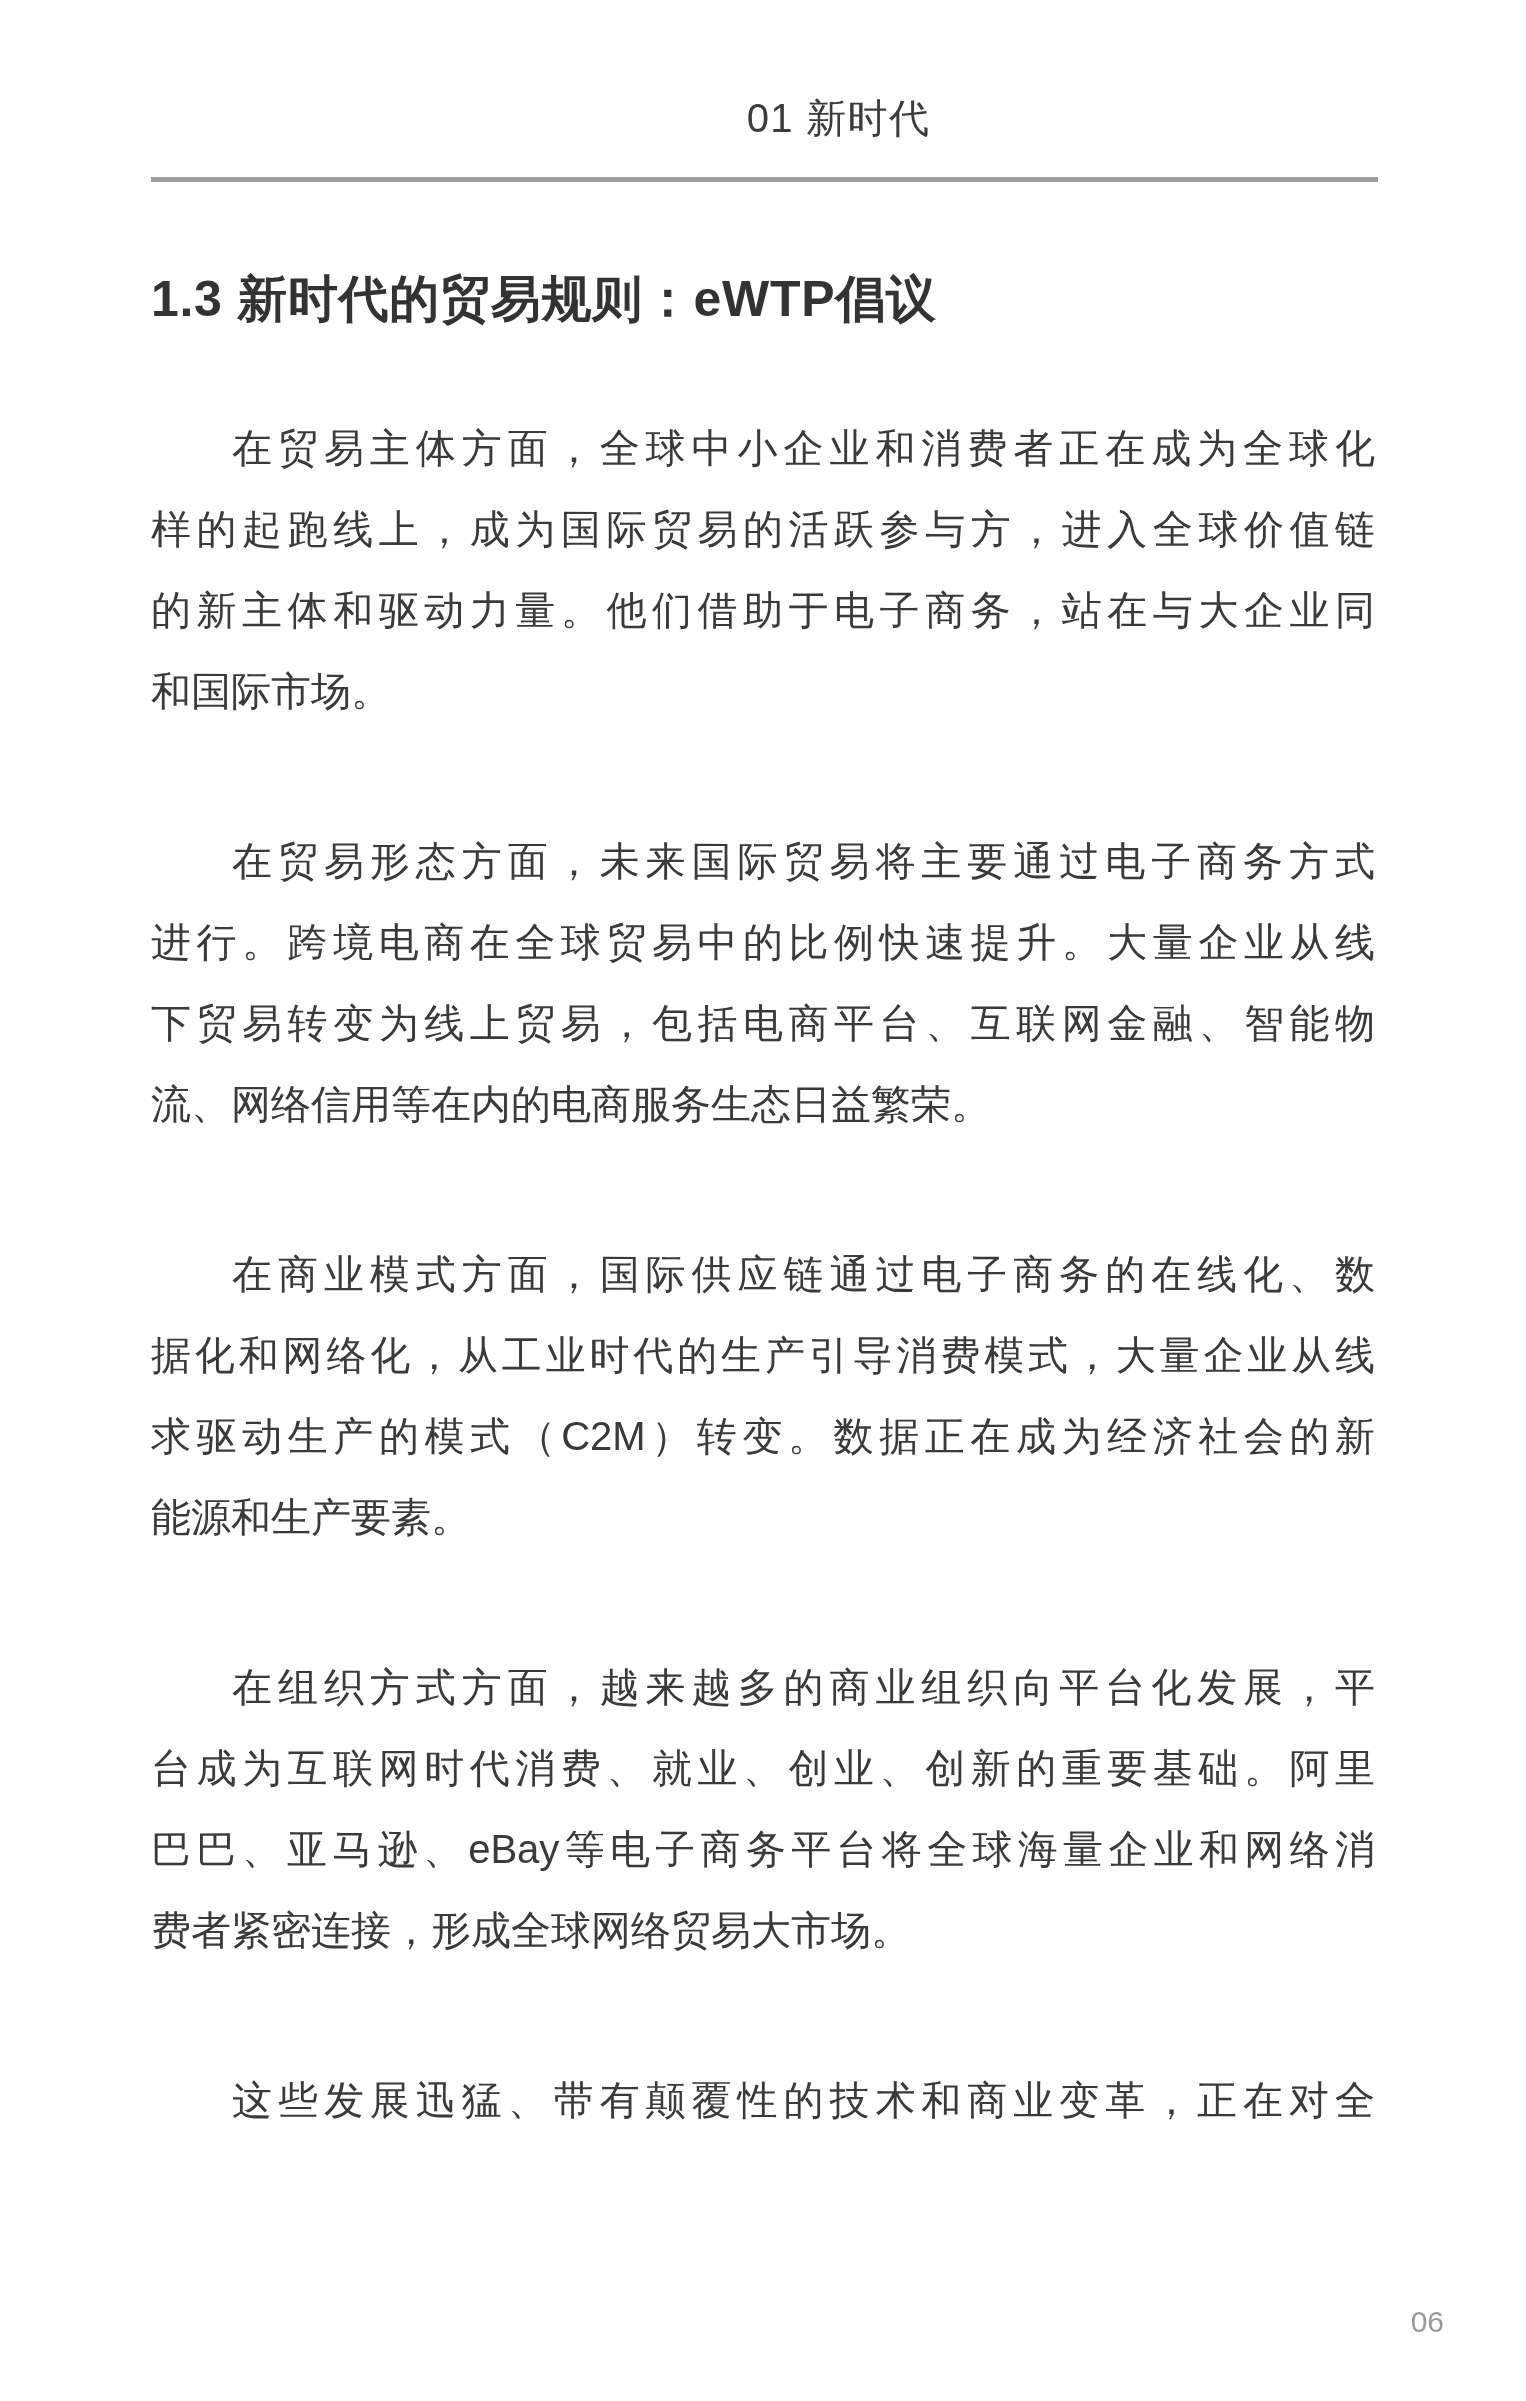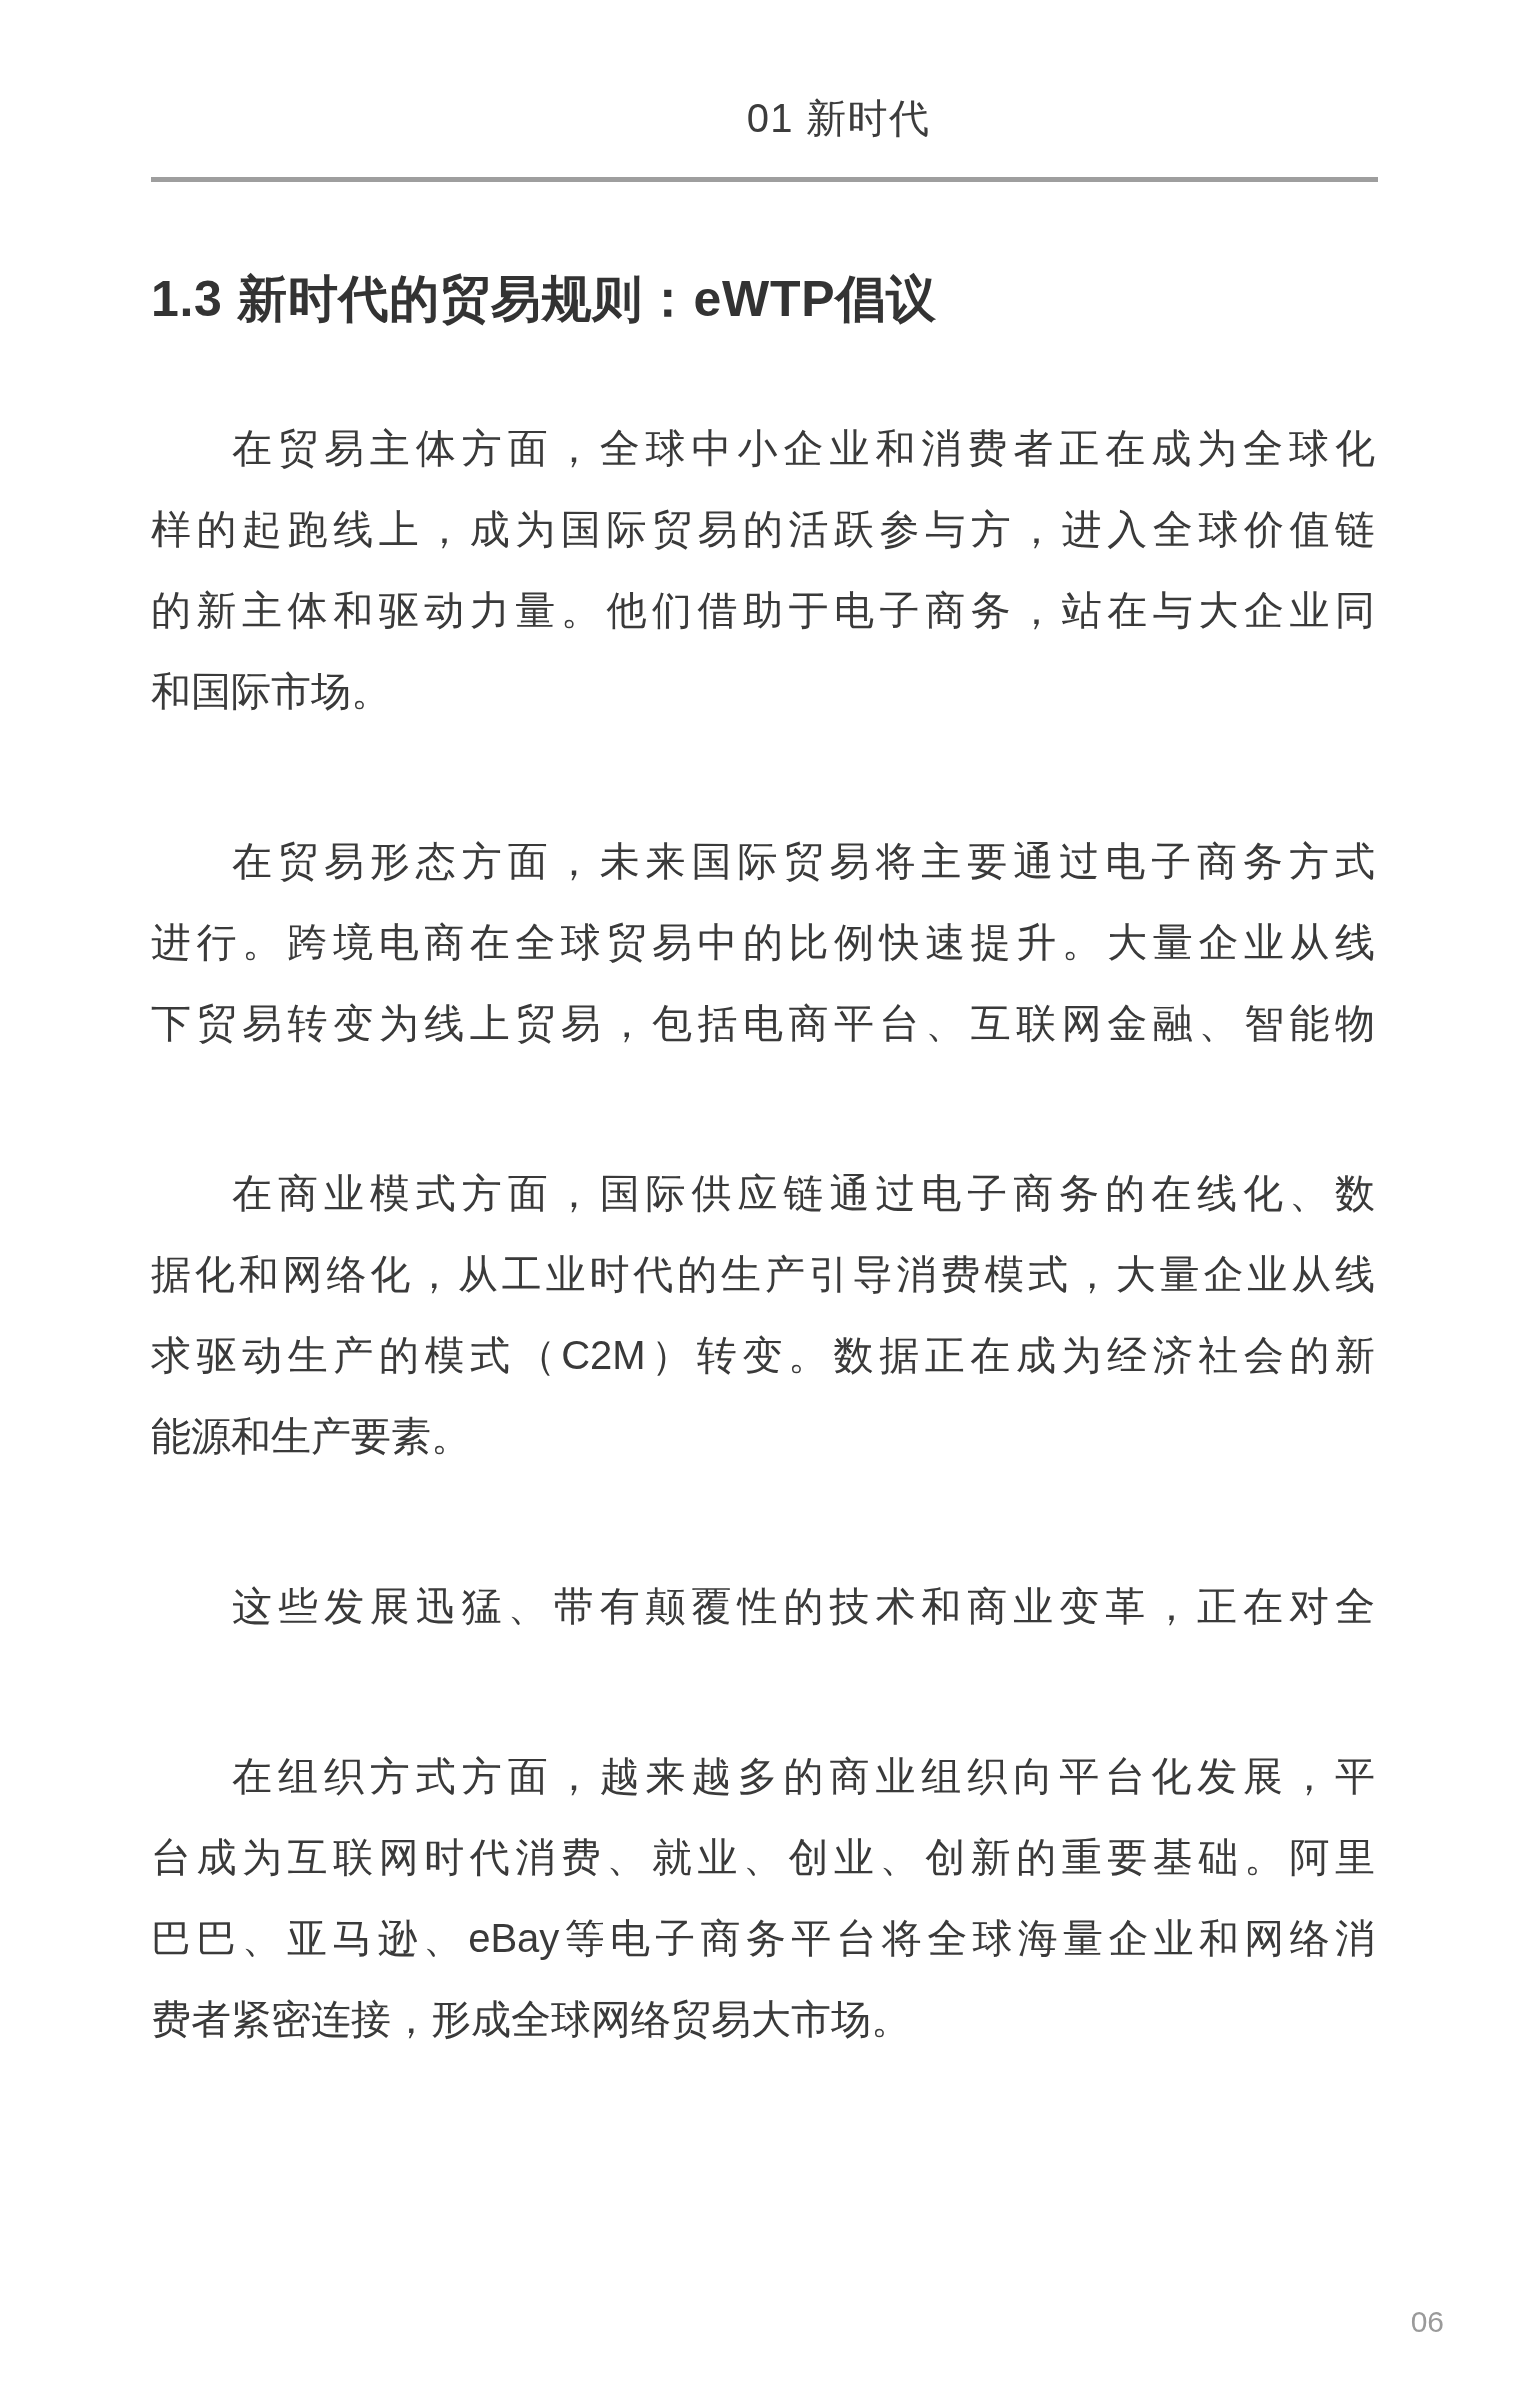--- a/index.html
+++ b/index.html
@@ -85,36 +85,37 @@
     <div class="line first">在贸易主体方面，全球中小企业和消费者正在成为全球化</div>
     <div class="line">样的起跑线上，成为国际贸易的活跃参与方，进入全球价值链</div>
     <div class="line">的新主体和驱动力量。他们借助于电子商务，站在与大企业同</div>
     <div class="line last">和国际市场。</div>
   </div>
 
   <div class="para">
     <div class="line first">在贸易形态方面，未来国际贸易将主要通过电子商务方式</div>
     <div class="line">进行。跨境电商在全球贸易中的比例快速提升。大量企业从线</div>
     <div class="line">下贸易转变为线上贸易，包括电商平台、互联网金融、智能物</div>
+    <div class="line last">流、网络信用等在内的电商服务生态日益繁荣。</div>
   </div>
 
   <div class="para">
     <div class="line first">在商业模式方面，国际供应链通过电子商务的在线化、数</div>
     <div class="line">据化和网络化，从工业时代的生产引导消费模式，大量企业从线</div>
     <div class="line">求驱动生产的模式（C2M）转变。数据正在成为经济社会的新</div>
     <div class="line last">能源和生产要素。</div>
   </div>
 
   <div class="para">
-    <div class="line first">这些发展迅猛、带有颠覆性的技术和商业变革，正在对全</div>
-  </div>
-
-  <div class="para">
     <div class="line first">在组织方式方面，越来越多的商业组织向平台化发展，平</div>
     <div class="line">台成为互联网时代消费、就业、创业、创新的重要基础。阿里</div>
     <div class="line">巴巴、亚马逊、eBay等电子商务平台将全球海量企业和网络消</div>
     <div class="line last">费者紧密连接，形成全球网络贸易大市场。</div>
+  </div>
+
+  <div class="para">
+    <div class="line first">这些发展迅猛、带有颠覆性的技术和商业变革，正在对全</div>
   </div>
 
 </div>
 
 <div class="page-number">06</div>
 
 
 </body></html>

